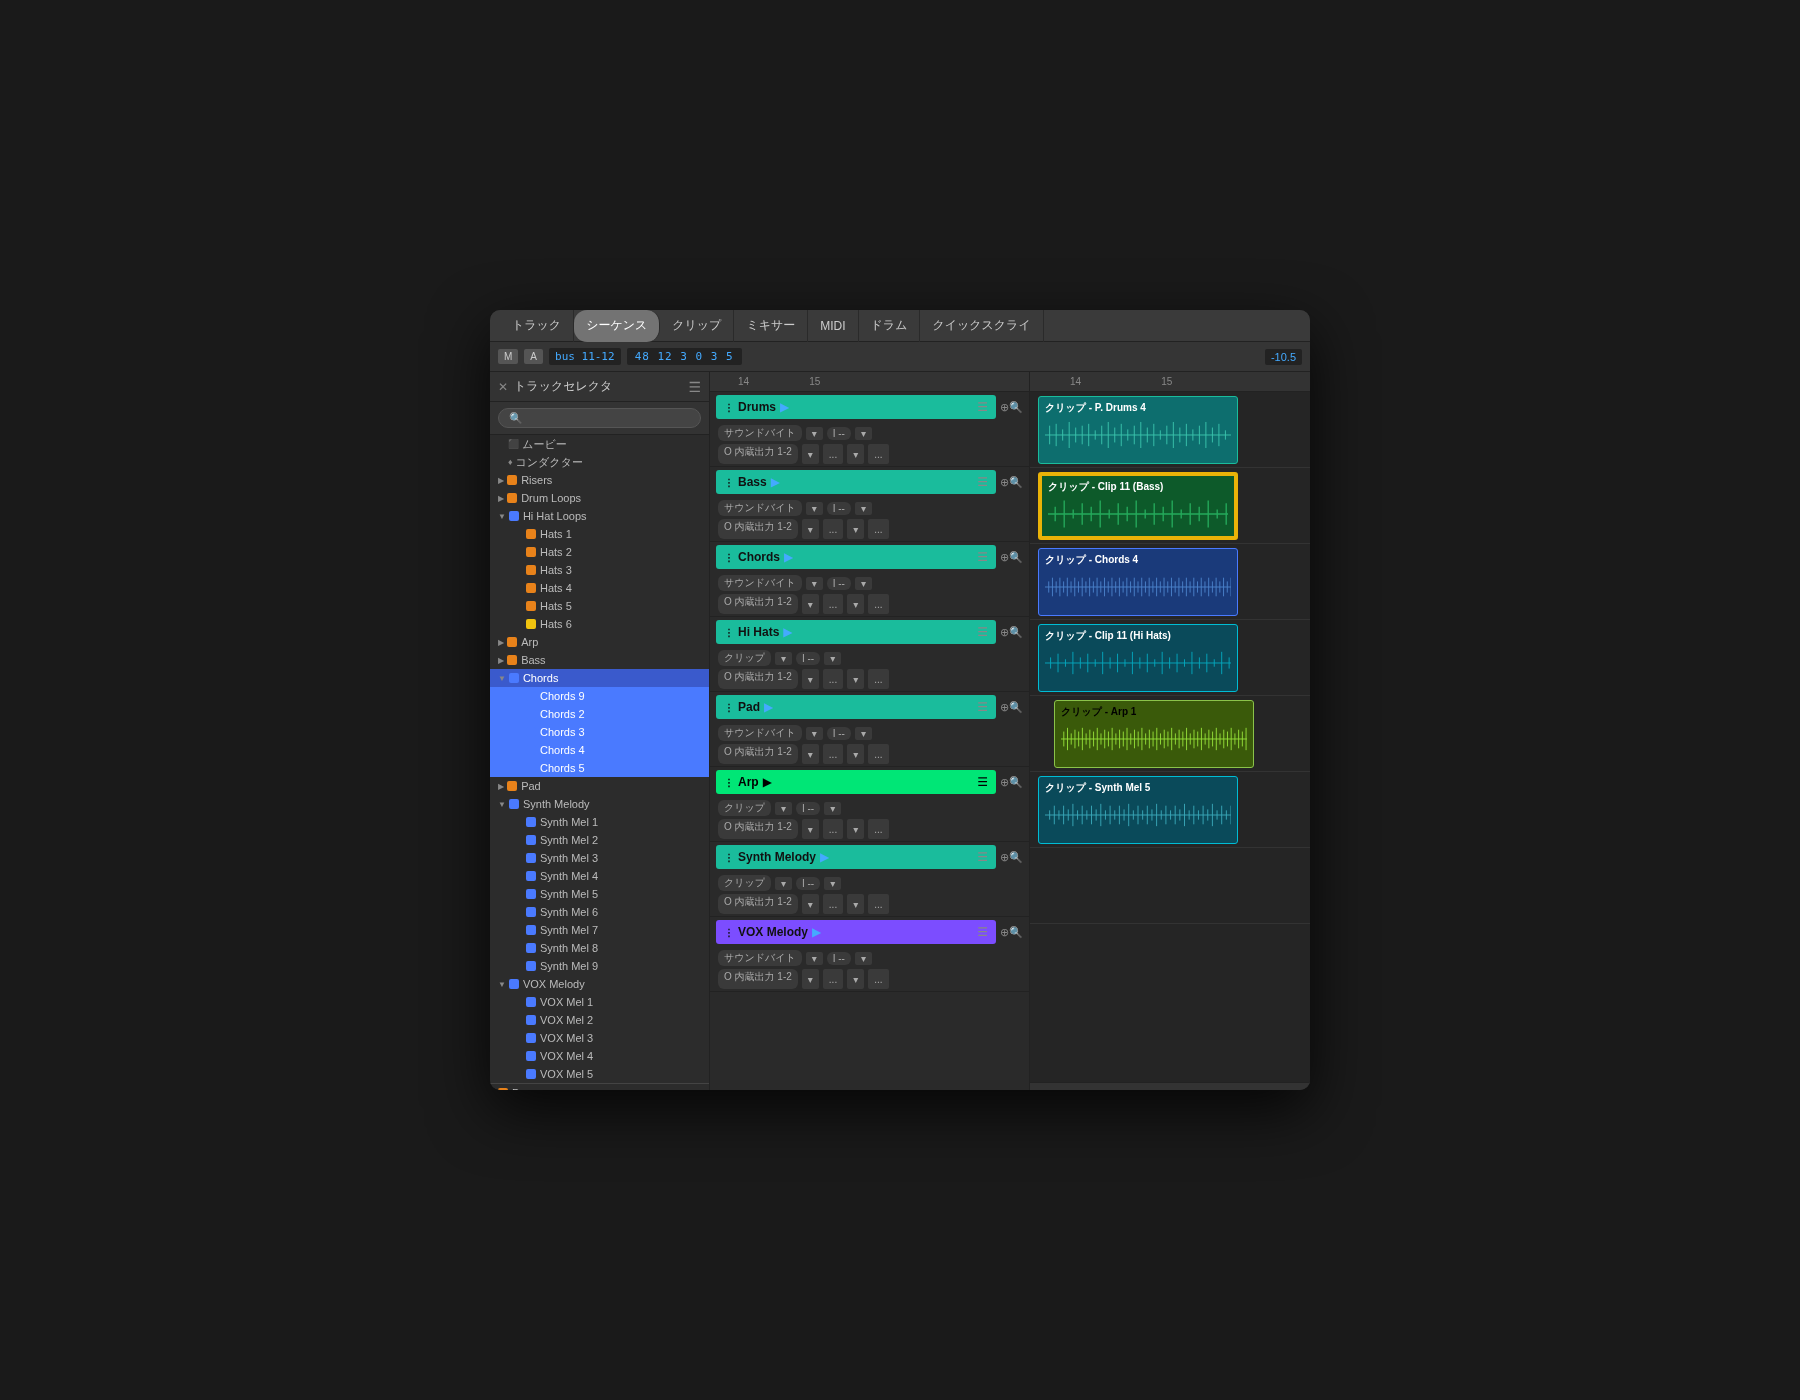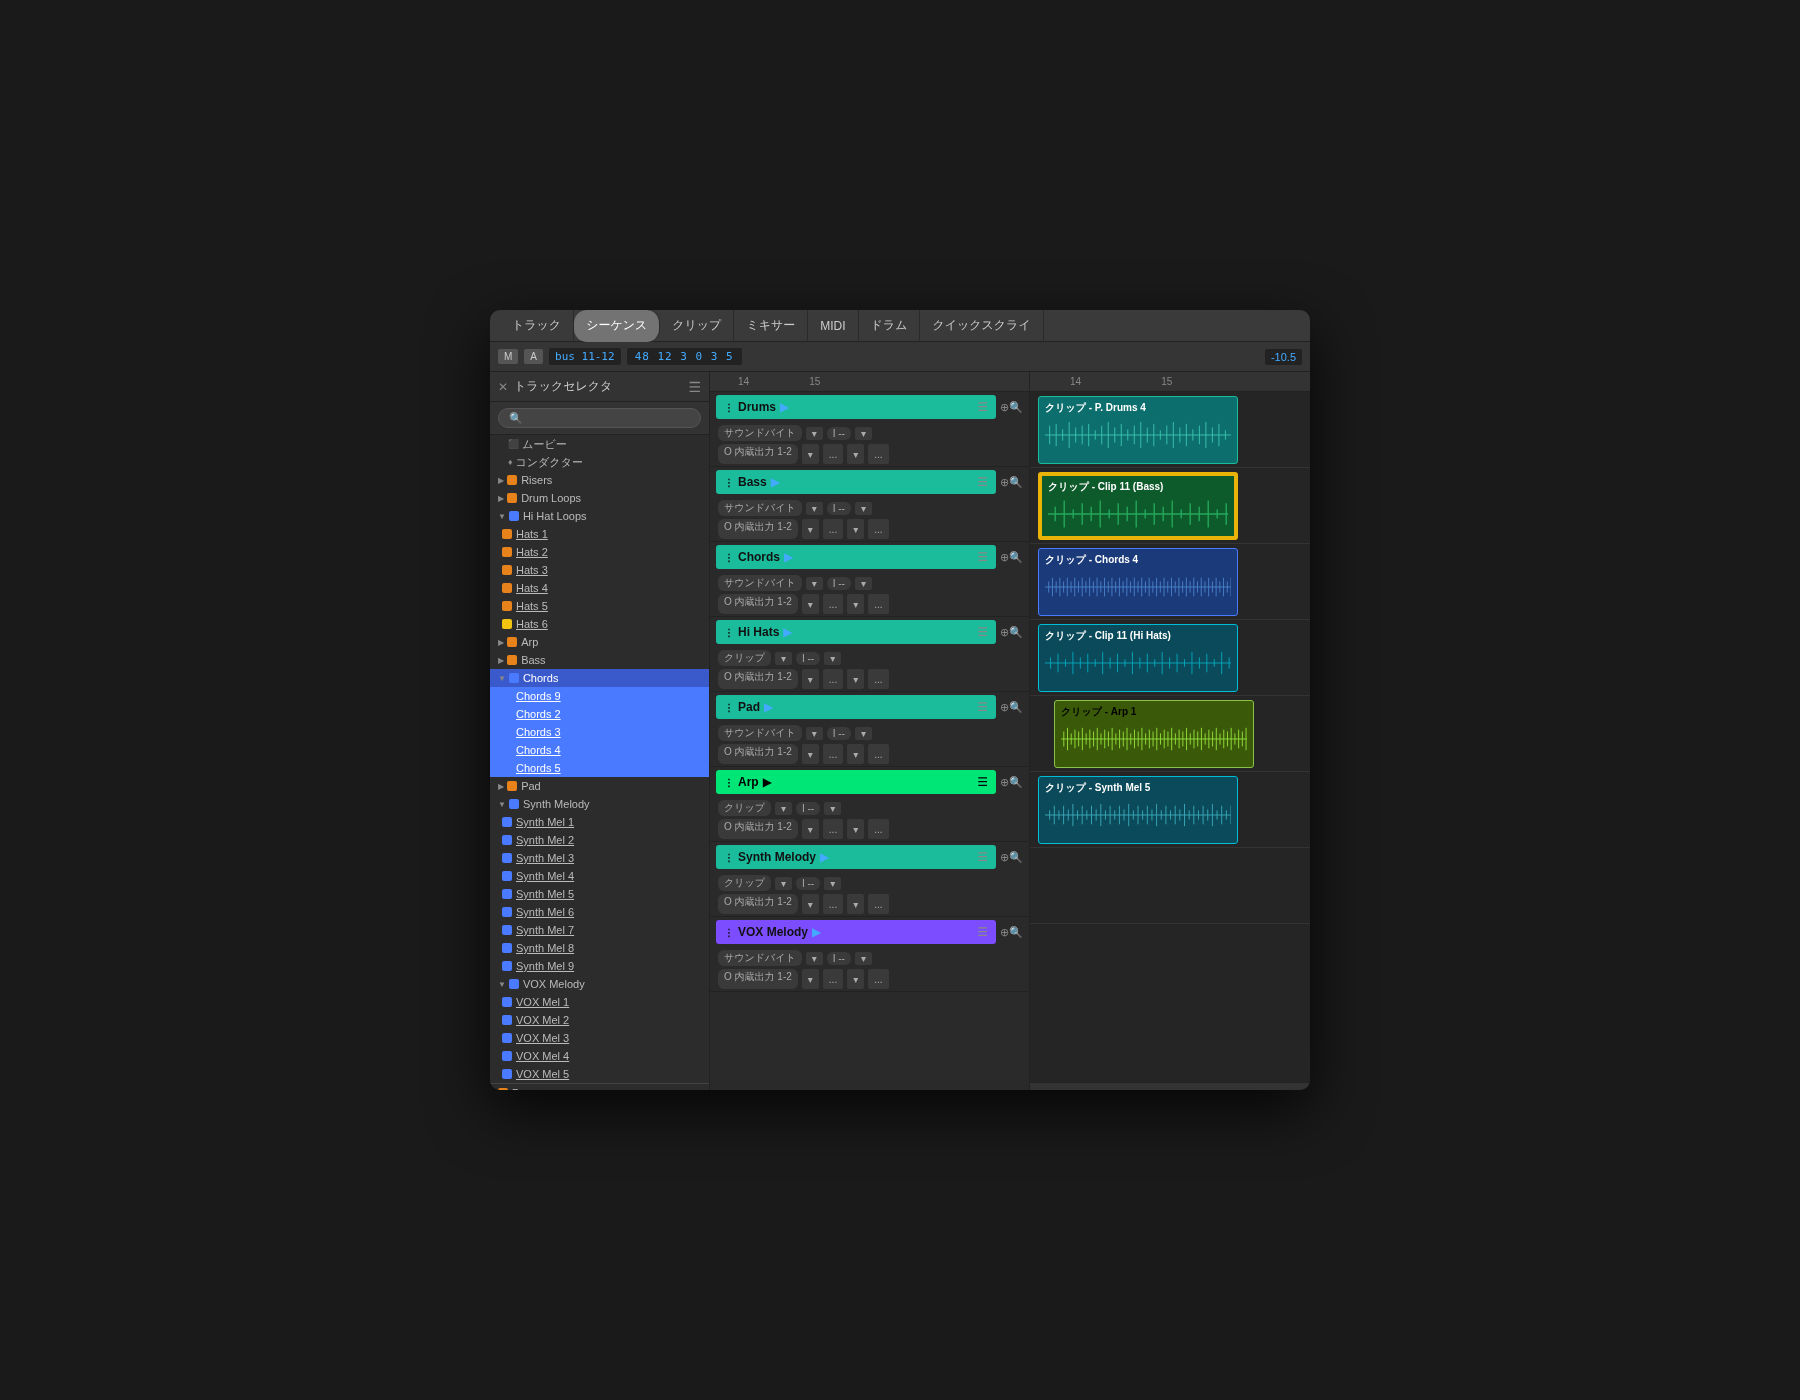--- a/index.html
+++ b/index.html
@@ -156,21 +156,21 @@
       display: flex;
       align-items: center;
       height: 18px;
       padding-left: 8px;
       cursor: pointer;
       color: #bbb;
     }
     .tl-item.selected { background: #4a7aff; color: #fff; }
     .tl-item.highlighted { background: #3a5acc; color: #fff; }
     .indent-1 { padding-left: 18px; }
-    .indent-2 { padding-left: 12px; text-decoration: underline; }
+    .indent-2 { padding-left: 36px; }
     .tl-arrow { margin-right: 3px; font-size: 8px; color: #888; }
     .tl-icon {
       width: 10px;
       height: 10px;
       border-radius: 2px;
       margin-right: 4px;
       flex-shrink: 0;
     }
     .icon-orange { background: #e8821a; }
     .icon-blue { background: #4a7aff; }

